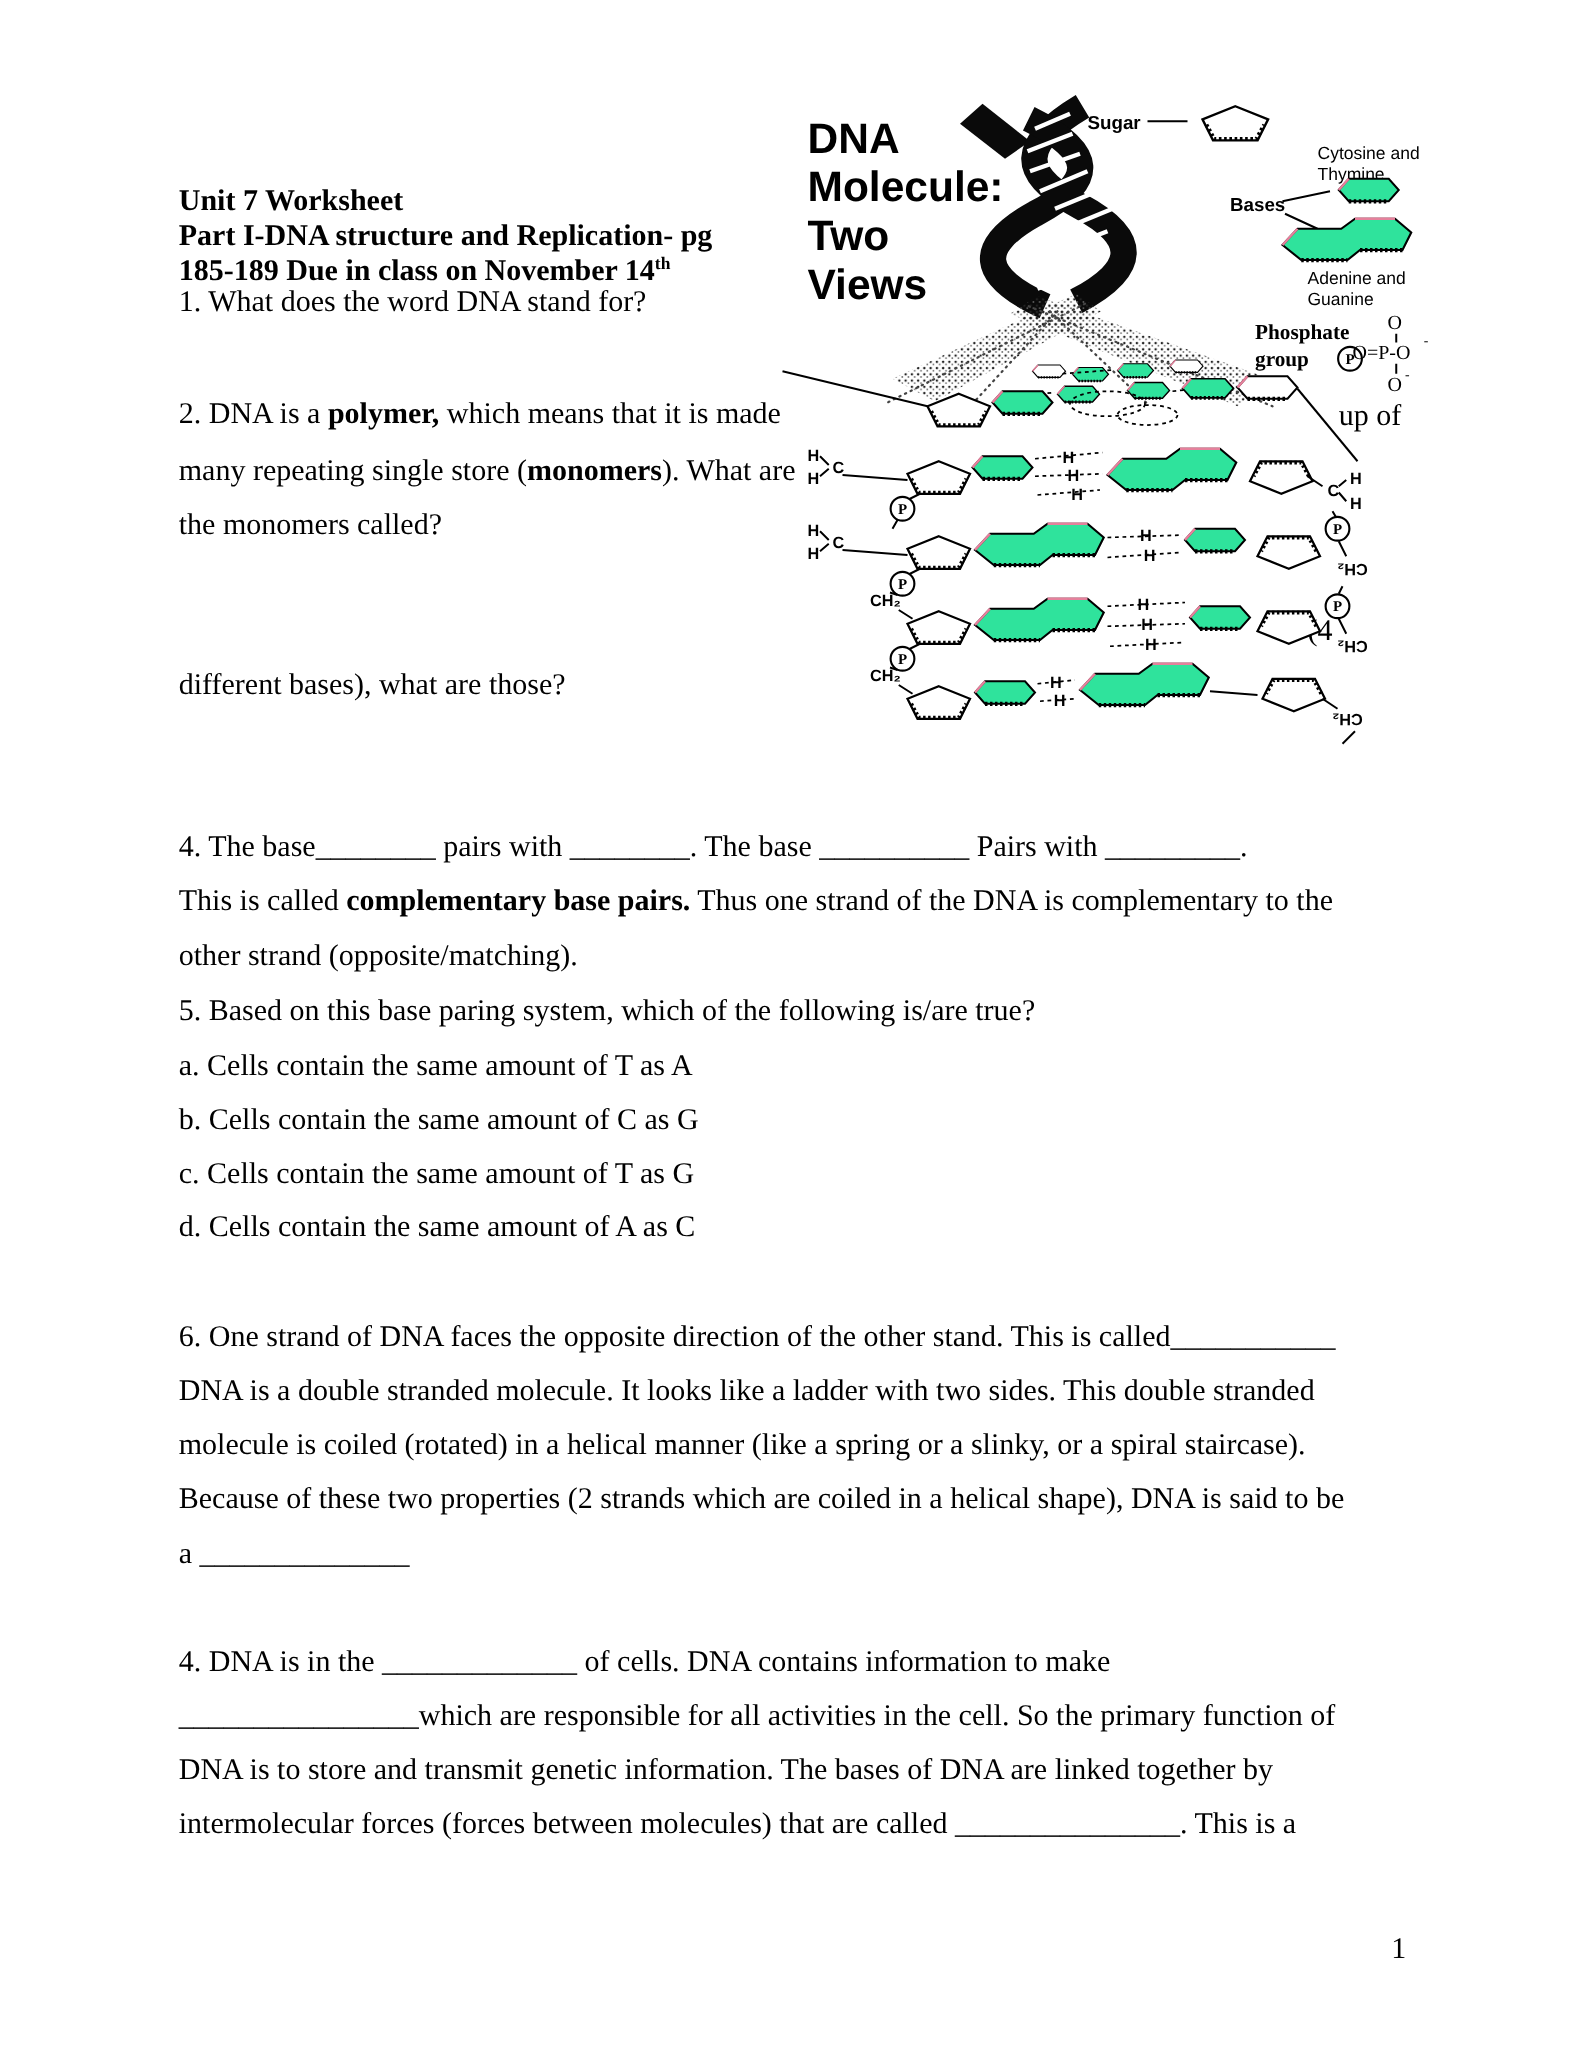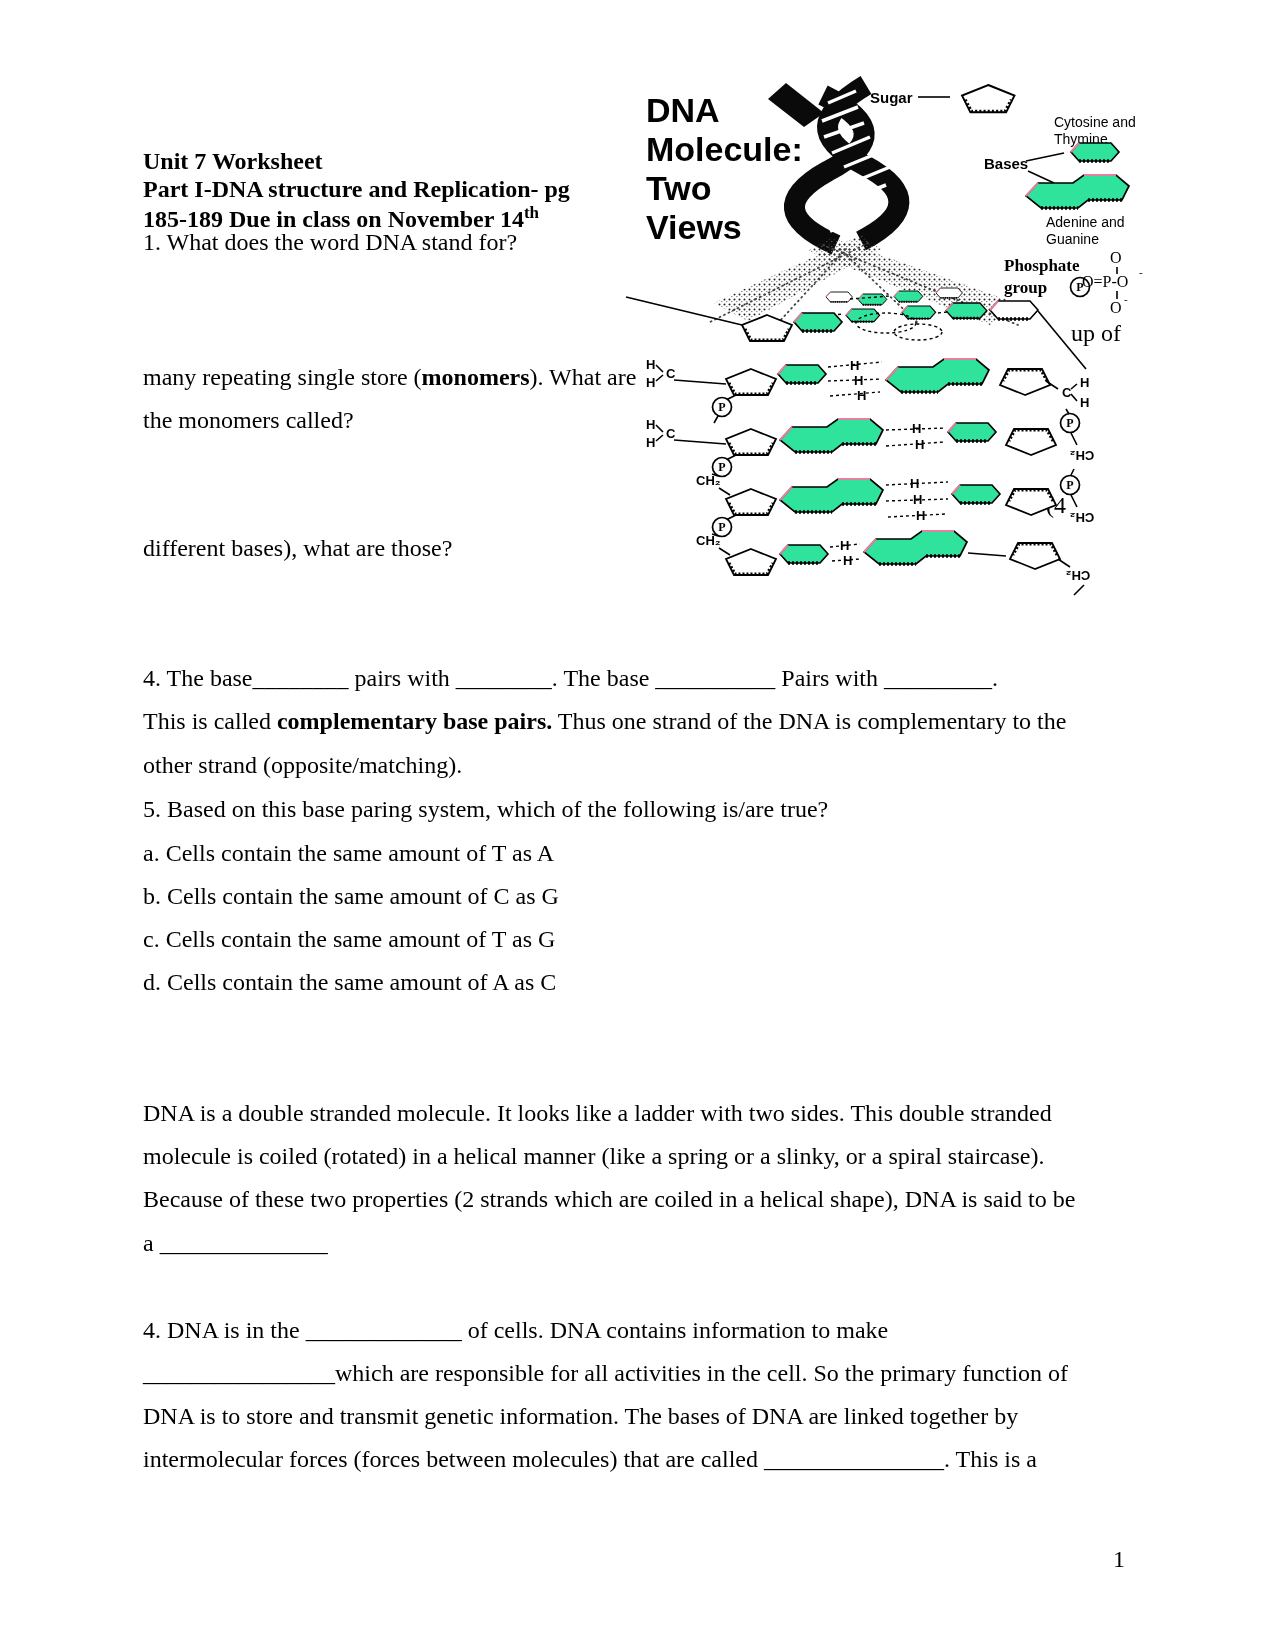--- a/index.html
+++ b/index.html
@@ -8,21 +8,21 @@
     font-family:"Liberation Serif", serif; color:#000; overflow:hidden;
   }
   .hdr {
     position:absolute; left:143px; font-size:24px; font-weight:bold;
     white-space:pre; line-height:1.1;font-family:Liberation Serif, serif;
   }
   .bl {
     position:absolute; left:143px; font-size:24px; white-space:pre; line-height:1.1;
   }
   .bl b { font-weight:bold; }
-  sup { font-size:17px; vertical-align:super; }
+  sup { font-size:14px; vertical-align:super; }
   .fig { position:absolute; left:618px; top:73px; }
   .pagenum { position:absolute; left:1113px; top:1546px; font-size:24px; }
   
   .svgt { font-family:"Liberation Sans", sans-serif; fill:#000; }
   .srf  { font-family:"Liberation Serif", serif; fill:#000; }
   .b { font-weight:bold; }
   .s34{font-size:34px;} .s17{font-size:17px;} .s16{font-size:16px;}
   .s15{font-size:15px;} .s14{font-size:14px;} .s13{font-size:13px;}
   .s12{font-size:12px;} .s11{font-size:11px;}
   .ln { stroke:#000; stroke-width:1.6; fill:none; }
@@ -33,37 +33,39 @@
 <body>
 
 <div class="page">
 
   <div class="hdr" style="top:148px">Unit 7 Worksheet</div>
   <div class="hdr" style="top:176px">Part I-DNA structure and Replication- pg</div>
   <div class="hdr" style="top:204px"><span>185-189 Due in class on November 14</span><sup>th</sup></div>
 
   <div class="bl" style="top:229px">1. What does the word DNA stand for?</div>
 
+  <div class="bl" style="top:318px"><span>2. DNA is a </span><b>polymer,</b><span> which means that it is made</span></div>
   <div class="bl" style="left:1071px; top:320px">up of</div>
   <div class="bl" style="top:364px"><span>many repeating single store (</span><b>monomers</b><span>). What are</span></div>
   <div class="bl" style="top:407px">the monomers called?</div>
 
   <div class="bl" style="left:1046px; top:492px">(4</div>
   <div class="bl" style="top:535px">different bases), what are those?</div>
 
   <div class="bl" style="top:665px">4. The base________ pairs with ________. The base __________ Pairs with _________.</div>
   <div class="bl" style="top:708px"><span>This is called </span><b>complementary base pairs.</b><span> Thus one strand of the DNA is complementary to the</span></div>
   <div class="bl" style="top:752px">other strand (opposite/matching).</div>
 
   <div class="bl" style="top:796px">5. Based on this base paring system, which of the following is/are true?</div>
   <div class="bl" style="top:840px">a. Cells contain the same amount of T as A</div>
   <div class="bl" style="top:926px">c. Cells contain the same amount of T as G</div>
   <div class="bl" style="top:883px">b. Cells contain the same amount of C as G</div>
   <div class="bl" style="top:969px">d. Cells contain the same amount of A as C</div>
 
+  <div class="bl" style="top:1057px">6. One strand of DNA faces the opposite direction of the other stand. This is called___________</div>
   <div class="bl" style="top:1100px">DNA is a double stranded molecule. It looks like a ladder with two sides. This double stranded</div>
   <div class="bl" style="top:1143px">molecule is coiled (rotated) in a helical manner (like a spring or a slinky, or a spiral staircase).</div>
   <div class="bl" style="top:1186px">Because of these two properties (2 strands which are coiled in a helical shape), DNA is said to be</div>
   <div class="bl" style="top:1230px">a ______________</div>
 
   <div class="bl" style="top:1317px">4. DNA is in the _____________ of cells. DNA contains information to make</div>
   <div class="bl" style="top:1360px">________________which are responsible for all activities in the cell. So the primary function of</div>
   <div class="bl" style="top:1403px">DNA is to store and transmit genetic information. The bases of DNA are linked together by</div>
   <div class="bl" style="top:1446px">intermolecular forces (forces between molecules) that are called _______________. This is a</div>
 

